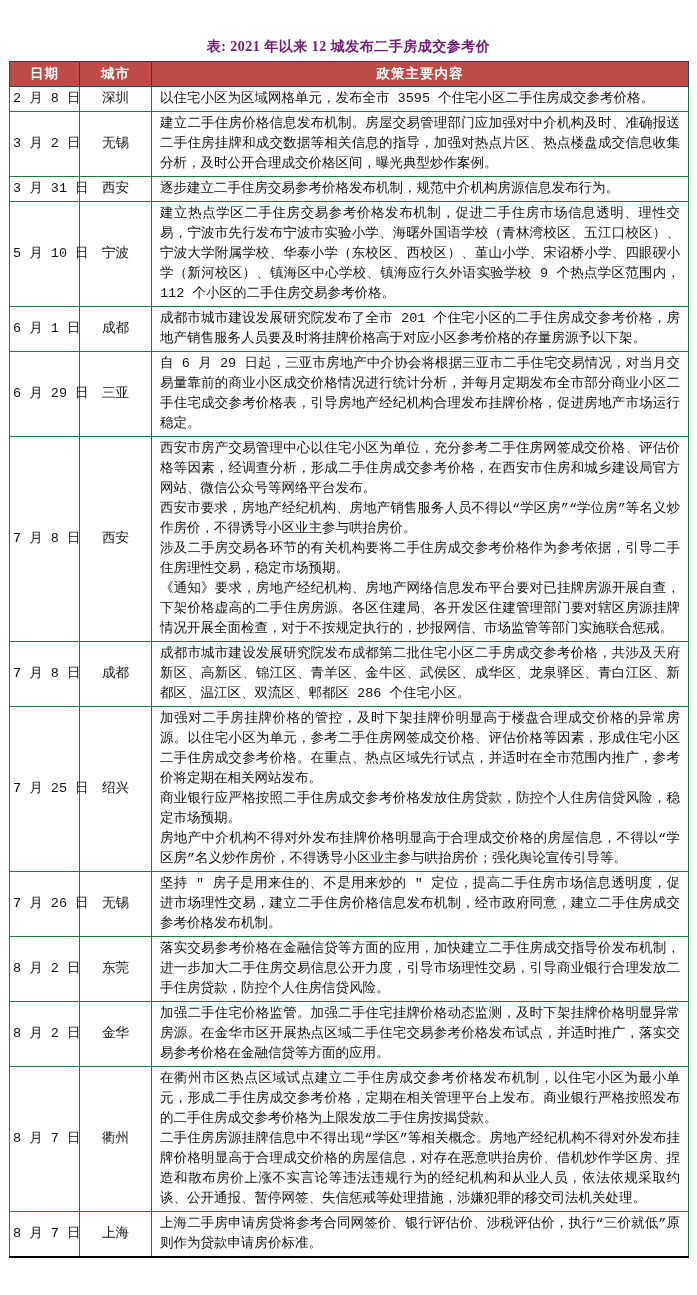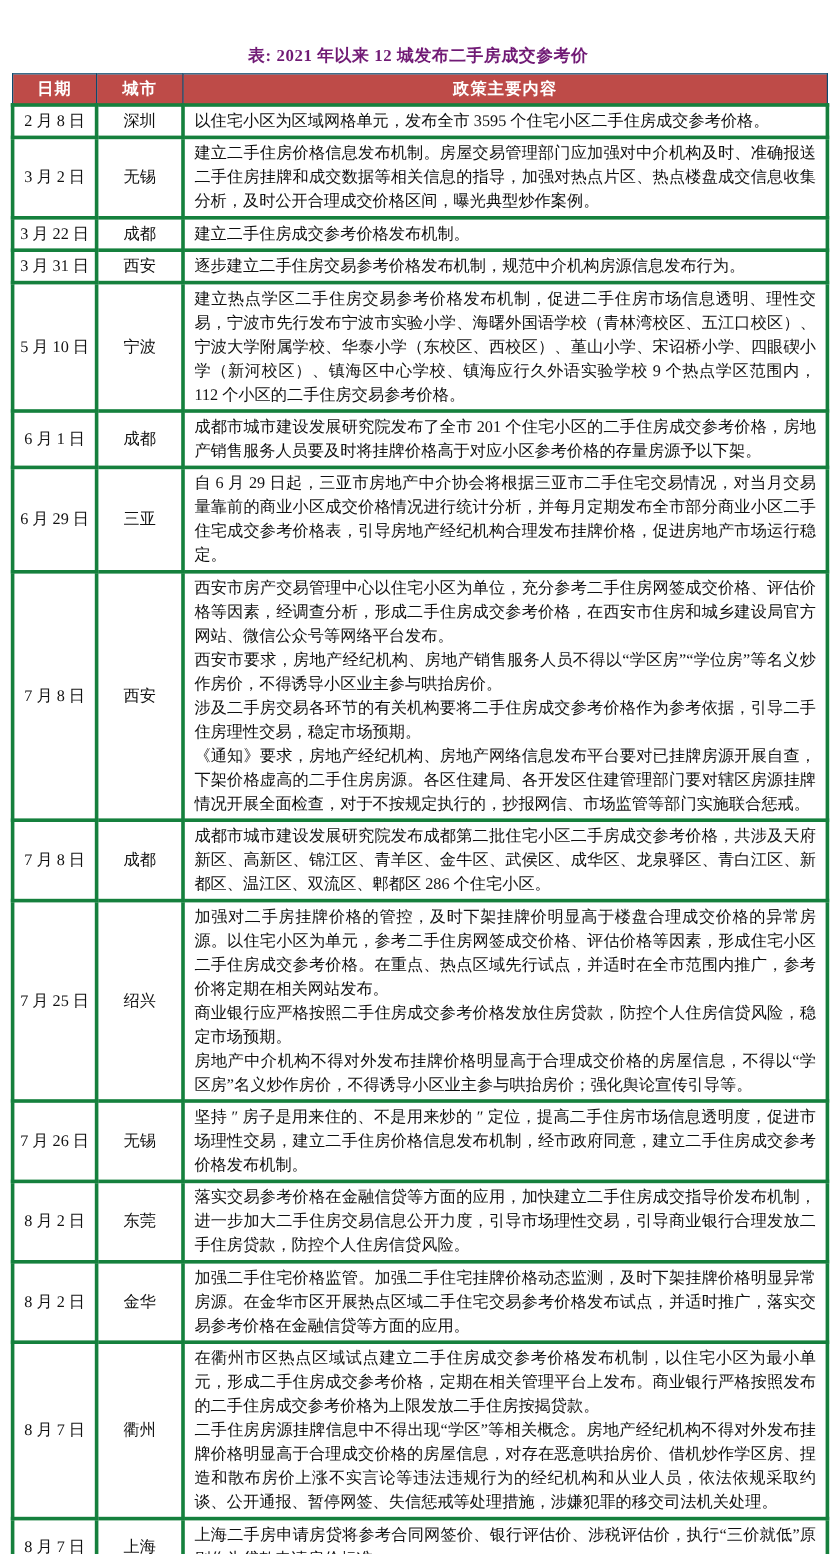--- a/index.html
+++ b/index.html
@@ -23,24 +23,25 @@
   col.c-city{width:72px;}
   col.c-content{width:537px;}
   th{
     background:var(--header-bg,#be4b48);
     color:var(--header-fg,#ffffff);
     font-weight:bold;font-size:13.5px;
     padding:3px 20px;border:1px solid #0c4a6e;
     letter-spacing:1px;
   }
   td{
-    border:3px solid #15803d;
+    border:1px solid #15803d;
     font-size:13.5px;
     vertical-align:middle;
     padding:2px 3px;
+    font-family:Liberation Mono, monospace;
   }
   td.date,td.city{text-align:center;line-height:20px;white-space:nowrap;}
   td.content{
     text-align:left;line-height:20px;
     padding:2px 8px;
     white-space:pre-wrap;
     text-align:justify;
   }
 </style>
 </head>
@@ -68,25 +69,20 @@
     <td class="city">深圳</td>
     <td class="content">以住宅小区为区域网格单元，发布全市 3595 个住宅小区二手住房成交参考价格。</td>
   </tr>
 
   <tr>
     <td class="date">3 月 2 日</td>
     <td class="city">无锡</td>
     <td class="content">建立二手住房价格信息发布机制。房屋交易管理部门应加强对中介机构及时、准确报送二手住房挂牌和成交数据等相关信息的指导，加强对热点片区、热点楼盘成交信息收集分析，及时公开合理成交价格区间，曝光典型炒作案例。</td>
   </tr>
 
-  <tr>
-    <td class="date">3 月 22 日</td>
-    <td class="city">成都</td>
-    <td class="content">建立二手住房成交参考价格发布机制。</td>
-  </tr>
 
   <tr>
     <td class="date">3 月 31 日</td>
     <td class="city">西安</td>
     <td class="content">逐步建立二手住房交易参考价格发布机制，规范中介机构房源信息发布行为。</td>
   </tr>
 
   <tr>
     <td class="date">5 月 10 日</td>
     <td class="city">宁波</td>

